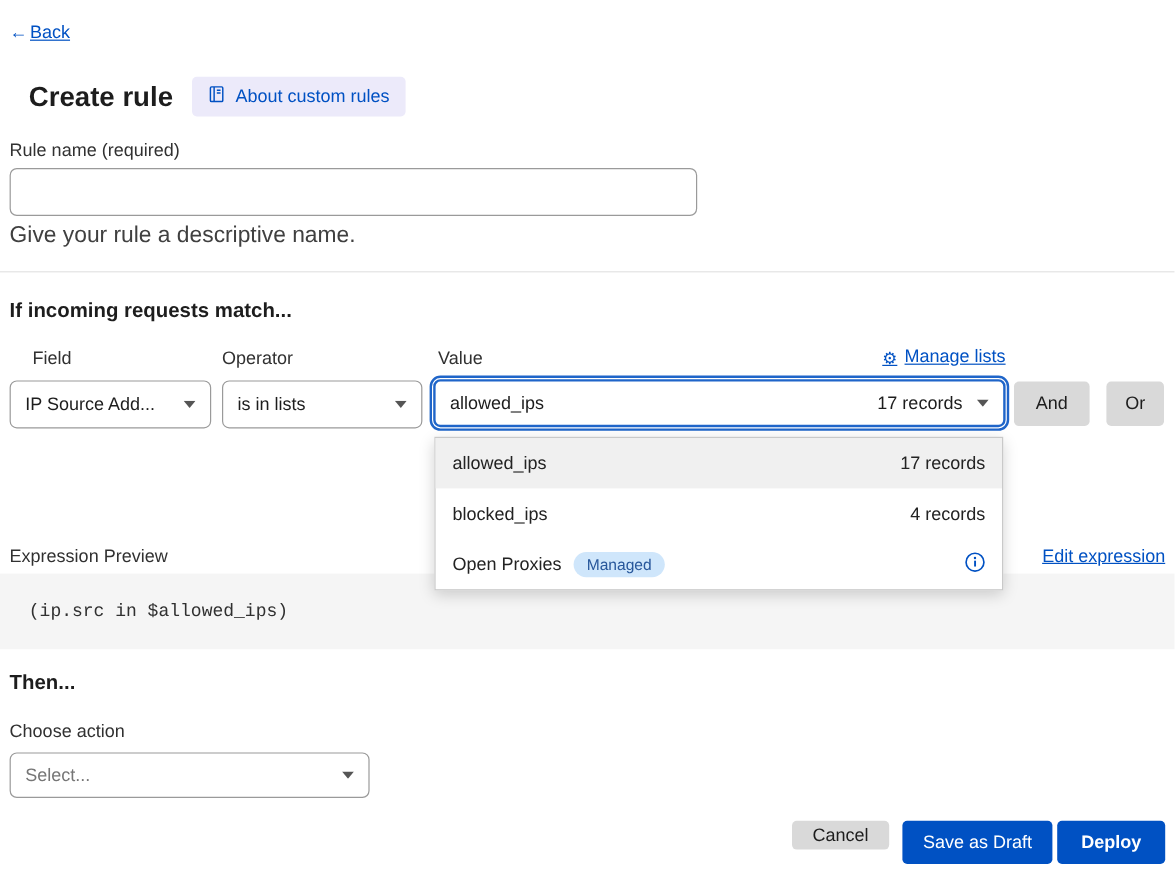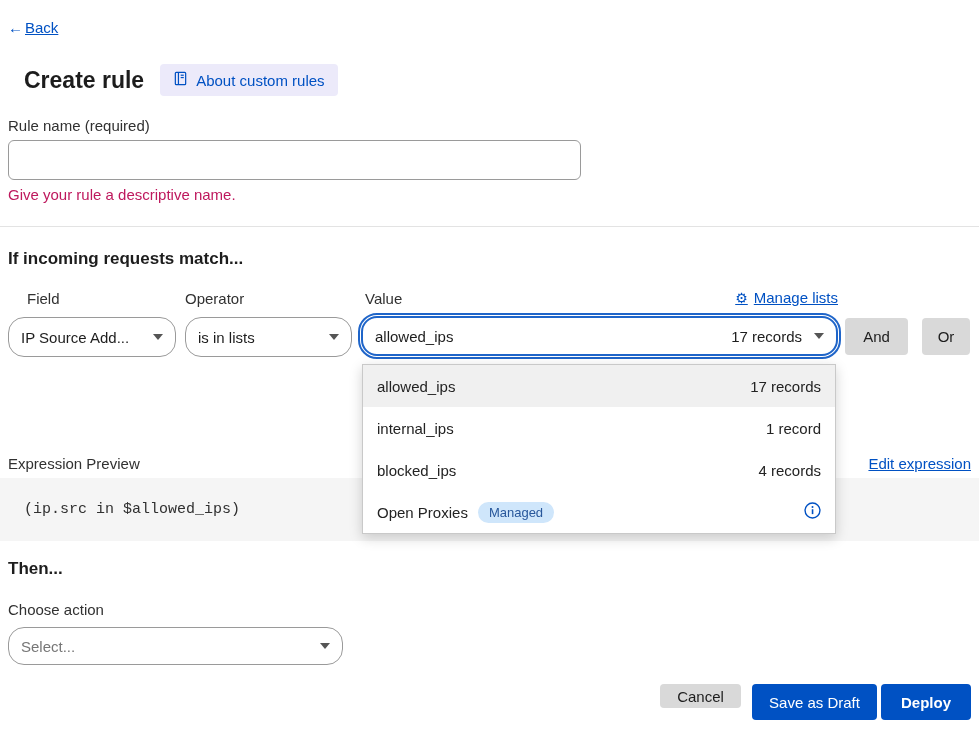--- a/index.html
+++ b/index.html
@@ -18,29 +18,29 @@
     background:#eceafa; color:#0051c3; padding:7px 13px; border-radius:4px;
     display:flex; align-items:center; gap:8px; font-size:15px; cursor:pointer;
   }
 
   .field-label { font-size:15px; color:#313131; }
   .text-input {
     top:140px; left:8px; width:573px; height:40px;
     border:1px solid #9a9a9a; border-radius:6px; font-size:15px; padding:0 12px;
     font-family:"Liberation Sans", sans-serif;
   }
-  .help-text { top:186px; left:8px; font-size:15px; color:#be185d; }
+  .help-text { top:186px; left:8px; font-size:19px; color:#404040; }
 
   .divider { top:226px; left:0; width:979px; height:1px; background:#e3e3e3; }
 
   .section-heading { font-size:17px; font-weight:bold; color:#1d1d1d; }
 
   .select {
     display:flex; align-items:center; justify-content:space-between;
-    padding:0 12px; border:1px solid #9a9a9a; border-radius:16px;
+    padding:0 12px; border:1px solid #9a9a9a; border-radius:6px;
     height:40px; font-size:15px; background:#fff; cursor:pointer; color:#1d1d1d;
   }
   .select .right-group { display:flex; align-items:center; gap:12px; }
   .select.focused {
     border:2px solid #1f65c9; outline:2px solid #1f65c9; outline-offset:1px;
   }
   .chevron { display:flex; align-items:center; }
   .placeholder { color:#767676; }
 
   .gray-btn {
@@ -146,24 +146,20 @@
 
   <button class="abs gray-btn" style="top:318px; left:845px; width:63px; height:37px;">And</button>
   <button class="abs gray-btn" style="top:318px; left:922px; width:48px; height:37px;">Or</button>
 
   <div class="abs menu">
     <div class="menu-item selected">
       <span>allowed_ips</span>
       <span>17 records</span>
     </div>
     <div class="menu-item">
-      <span>internal_ips</span>
-      <span>1 record</span>
-    </div>
-    <div class="menu-item">
       <span>blocked_ips</span>
       <span>4 records</span>
     </div>
     <div class="menu-item">
       <span class="name-group">
         <span>Open Proxies</span>
         <span class="badge-managed">Managed</span>
       </span>
       <span>
         <svg width="17" height="17" viewBox="0 0 16 16">
@@ -176,21 +172,21 @@
   </div>
 
   <div class="abs field-label" style="top:455px; left:8px;">Expression Preview</div>
   <a class="abs link" style="top:455px; right:8px;">Edit expression</a>
   <div class="abs code-block">
     <span>(ip.src in $allowed_ips)</span>
   </div>
 
   <div class="abs section-heading" style="top:559px; left:8px;">Then...</div>
   <div class="abs field-label" style="top:601px; left:8px;">Choose action</div>
-  <div class="abs select" style="top:627px; left:8px; width:335px; height:38px;">
+  <div class="abs select" style="top:627px; left:8px; width:300px; height:38px;">
     <span class="placeholder">Select...</span>
     <span class="chevron">
       <svg width="10" height="6" viewBox="0 0 10 6">
           <path d="M0 0 L5 6 L10 0 Z" fill="#555"></path>
         </svg>
     </span>
   </div>
 
   <button class="abs gray-btn" style="top:684px; left:660px; width:81px; height:24px;">Cancel</button>
   <button class="abs blue-btn" style="top:684px; left:752px; width:125px; height:36px;">Save as Draft</button>

